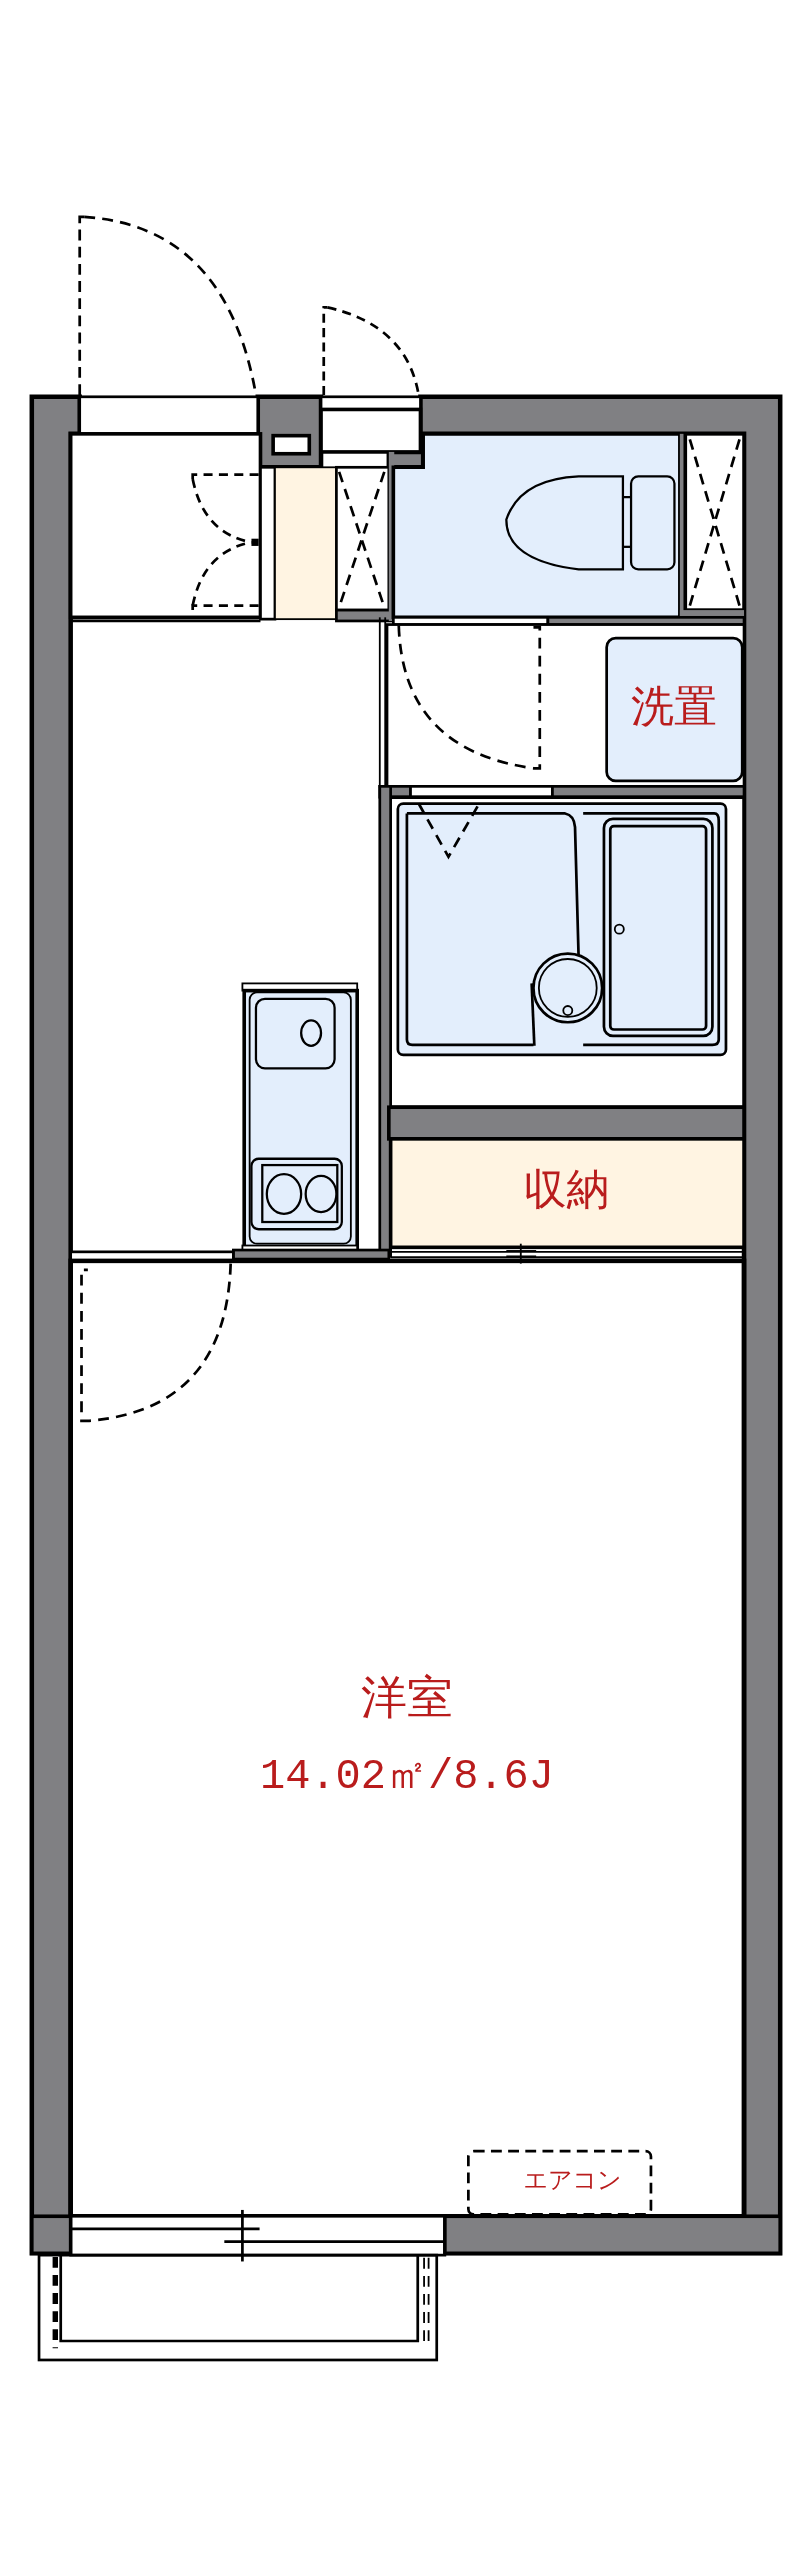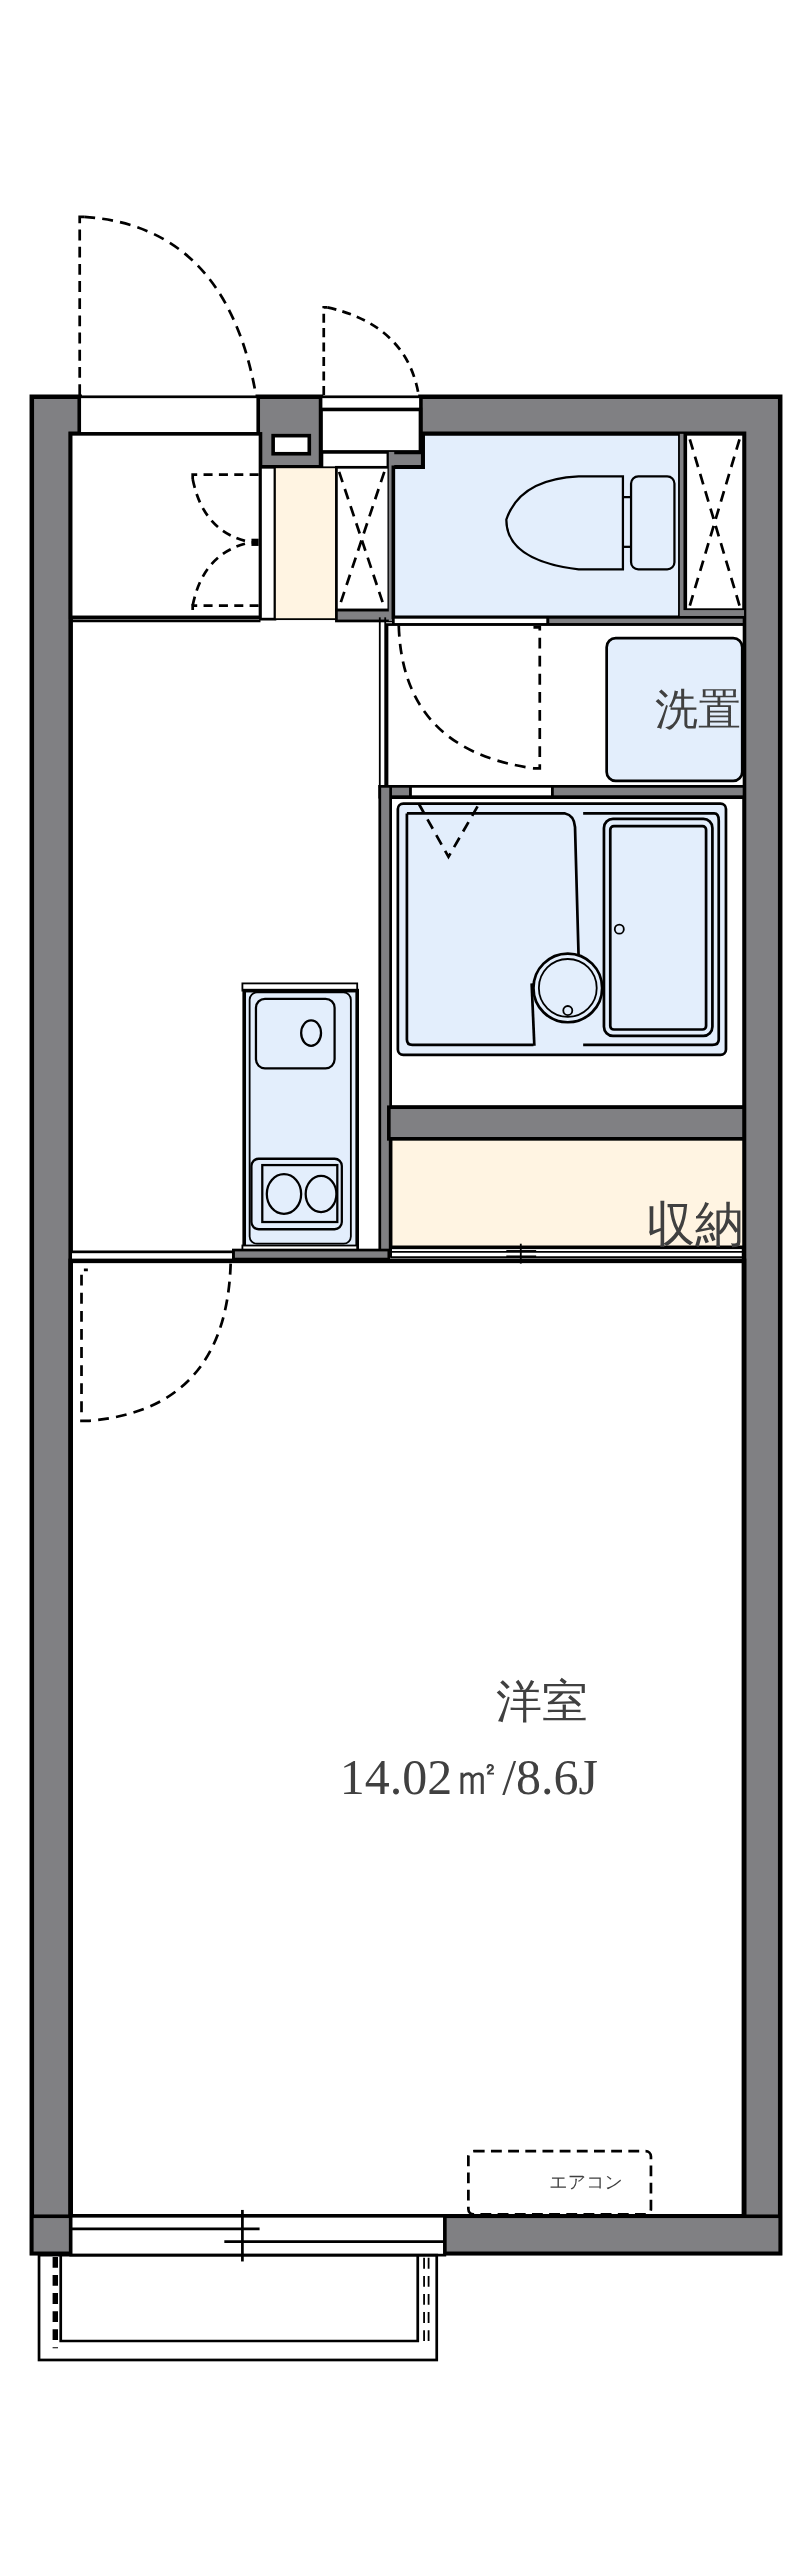--- a/index.html
+++ b/index.html
@@ -1,23 +1,23 @@
 <!DOCTYPE html>
 <html style="font-size:14.5px"><head>
 <meta charset="utf-8">
 <style>
   html,body{margin:0;padding:0;background:#fff;}
   body{width:812px;height:2576px;position:relative;overflow:hidden;font-family:"DejaVu Sans","Liberation Sans",sans-serif;}
   #plan{position:absolute;left:0;top:0;width:812px;height:2576px;}
-  .lbl{position:absolute;color:#404040;text-align:right;white-space:nowrap;font-family:Liberation Serif, serif;}
+  .lbl{position:absolute;color:#b91c1c;text-align:center;white-space:nowrap;font-family:Liberation Mono, monospace;}
   .room-title{left:226px;top:1661px;width:362px;font-size:46px;line-height:81px;}
-  .room-area{left:200px;top:1750px;width:398px;font-size:50px;line-height:54px;}
+  .room-area{left:208px;top:1750px;width:398px;font-size:42px;line-height:54px;}
   .washer-lbl{left:607px;top:683px;width:134px;font-size:43px;line-height:54px;}
-  .storage-lbl{left:389px;top:1166px;width:355px;font-size:49px;line-height:54px;margin-top:32px;}
-  .ac-lbl{left:442px;top:2162px;width:181px;font-size:18px;line-height:40px;}
+  .storage-lbl{left:389px;top:1166px;width:355px;font-size:43px;line-height:54px;}
+  .ac-lbl{left:482px;top:2162px;width:181px;font-size:24px;line-height:40px;}
 </style>
 </head>
 <body>
 
 <svg id="plan" viewBox="0 0 898 2850" xmlns="http://www.w3.org/2000/svg">
 
   <g fill="#808083" stroke="#000" stroke-width="5">
 
     <path d="M35 439 H88 V480 H78 V2493 H35 Z"></path>
 

